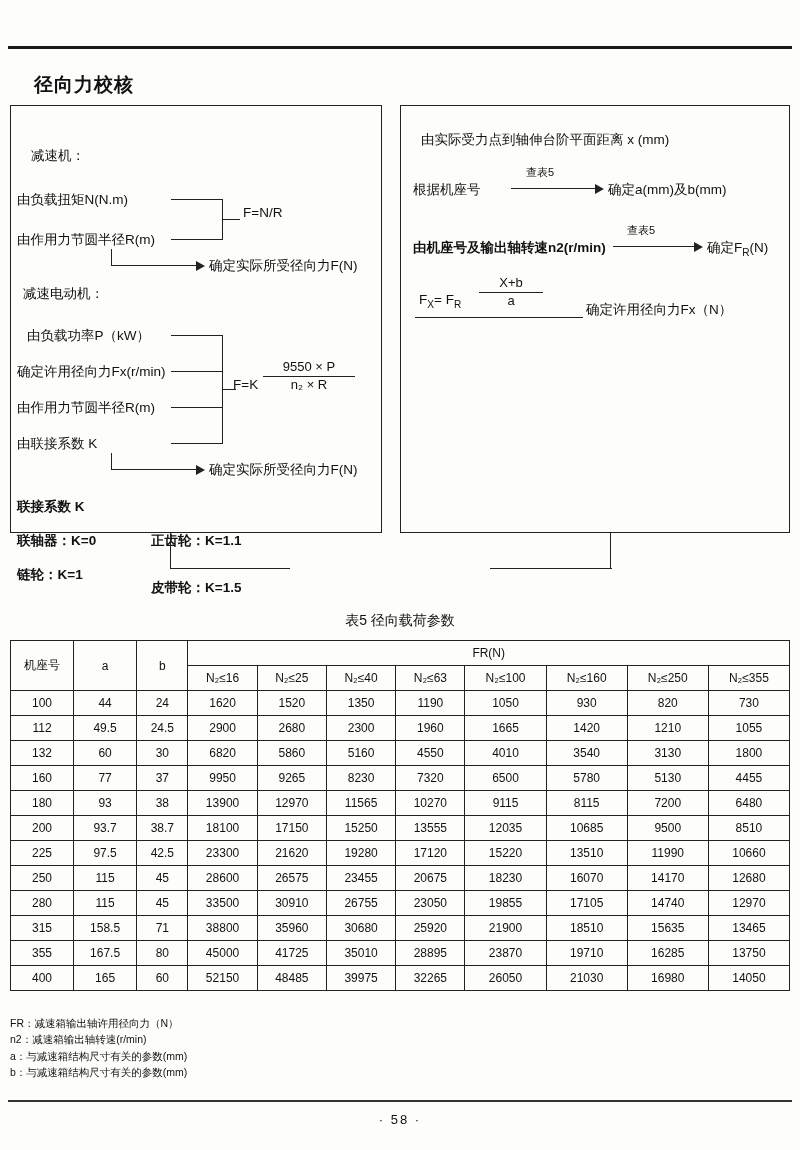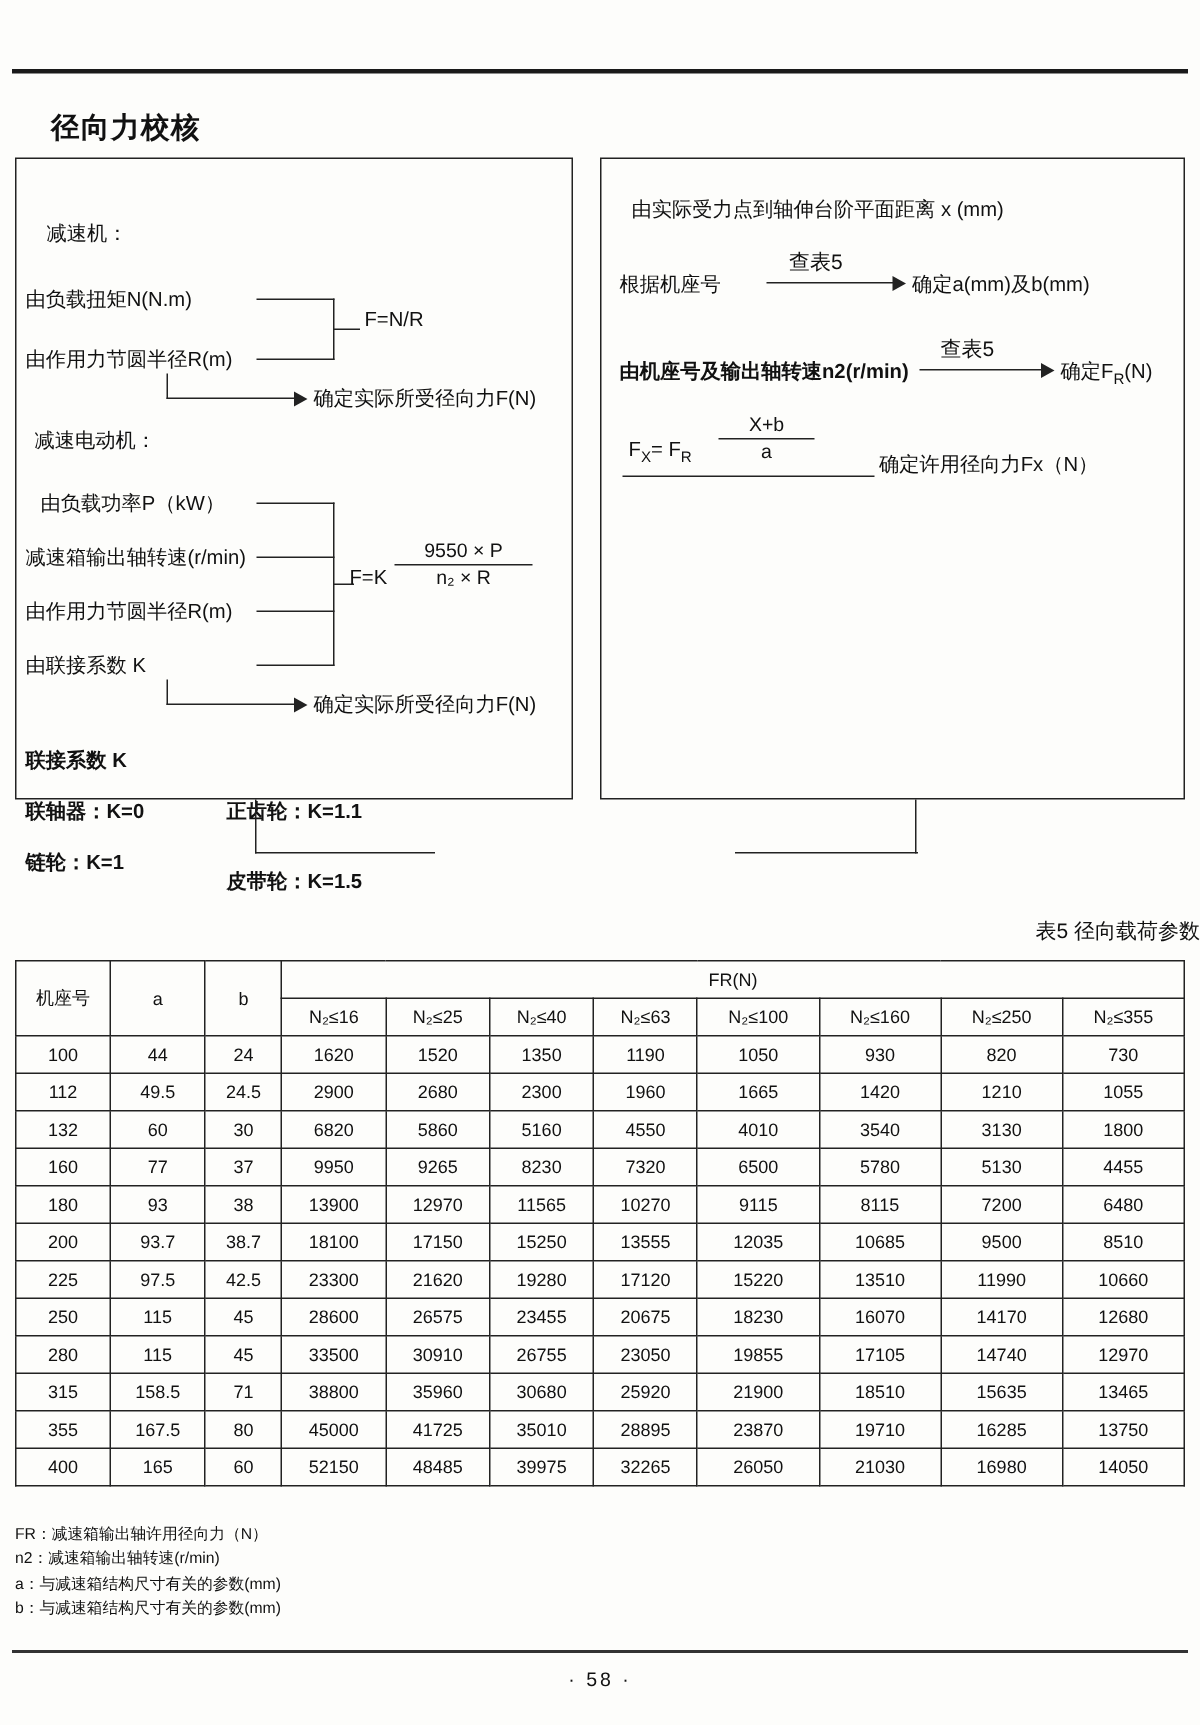--- a/index.html
+++ b/index.html
@@ -58,21 +58,21 @@
     top: 105px;
     width: 390px;
     height: 428px;
   }
   .t {
     position: absolute;
     font-size: 13.5px;
     white-space: nowrap;
     line-height: 1.25;
   }
-  .t.small { font-size: 14px; }
+  .t.small { font-size: 11px; }
   .t.bold { font-weight: bold; }
 
   .hline {
     position: absolute;
     background: #222;
     height: 1.4px;
   }
   .vline {
     position: absolute;
     background: #222;
@@ -113,21 +113,21 @@
     align-items: center;
     justify-content: center;
     font-size: 17px;
   }
 
   
   .table-title {
     position: absolute;
     left: 0; top: 612px;
     width: 800px;
-    text-align: right;
+    text-align: center;
     font-size: 14px;
   }
   table.data {
     position: absolute;
     left: 10px;
     top: 640px;
     width: 780px;
     border-collapse: collapse;
     font-size: 12px;
   }
@@ -190,21 +190,21 @@
     <div class="t" style="left:232px; top:99px;">F=N/R</div>
 
     <div class="vline thin-v" style="left:100px; top:143px; height:17px;"></div>
     <div class="hline thin-h" style="left:100px; top:159px; width:86px;"></div>
     <div class="arrow-r" style="left:185px; top:155px;"></div>
     <div class="t" style="left:198px; top:152px;">确定实际所受径向力F(N)</div>
 
     <div class="t" style="left:12px; top:180px;">减速电动机：</div>
 
     <div class="t" style="left:16px; top:222px;">由负载功率P（kW）</div>
-    <div class="t" style="left:6px; top:258px;">减速箱输出轴转速(r/min)</div>
+    <div class="t" style="left:6px; top:258px;">确定许用径向力Fx(r/min)</div>
     <div class="t" style="left:6px; top:294px;">由作用力节圆半径R(m)</div>
     <div class="t" style="left:6px; top:330px;">由联接系数 K</div>
 
     <div class="hline thin-h" style="left:160px; top:229px; width:52px;"></div>
     <div class="hline thin-h" style="left:160px; top:265px; width:52px;"></div>
     <div class="hline thin-h" style="left:160px; top:301px; width:52px;"></div>
     <div class="hline thin-h" style="left:160px; top:337px; width:52px;"></div>
     <div class="vline thin-v" style="left:211px; top:229px; height:109px;"></div>
     <div class="hline thin-h" style="left:211px; top:283px; width:14px;"></div>
 

